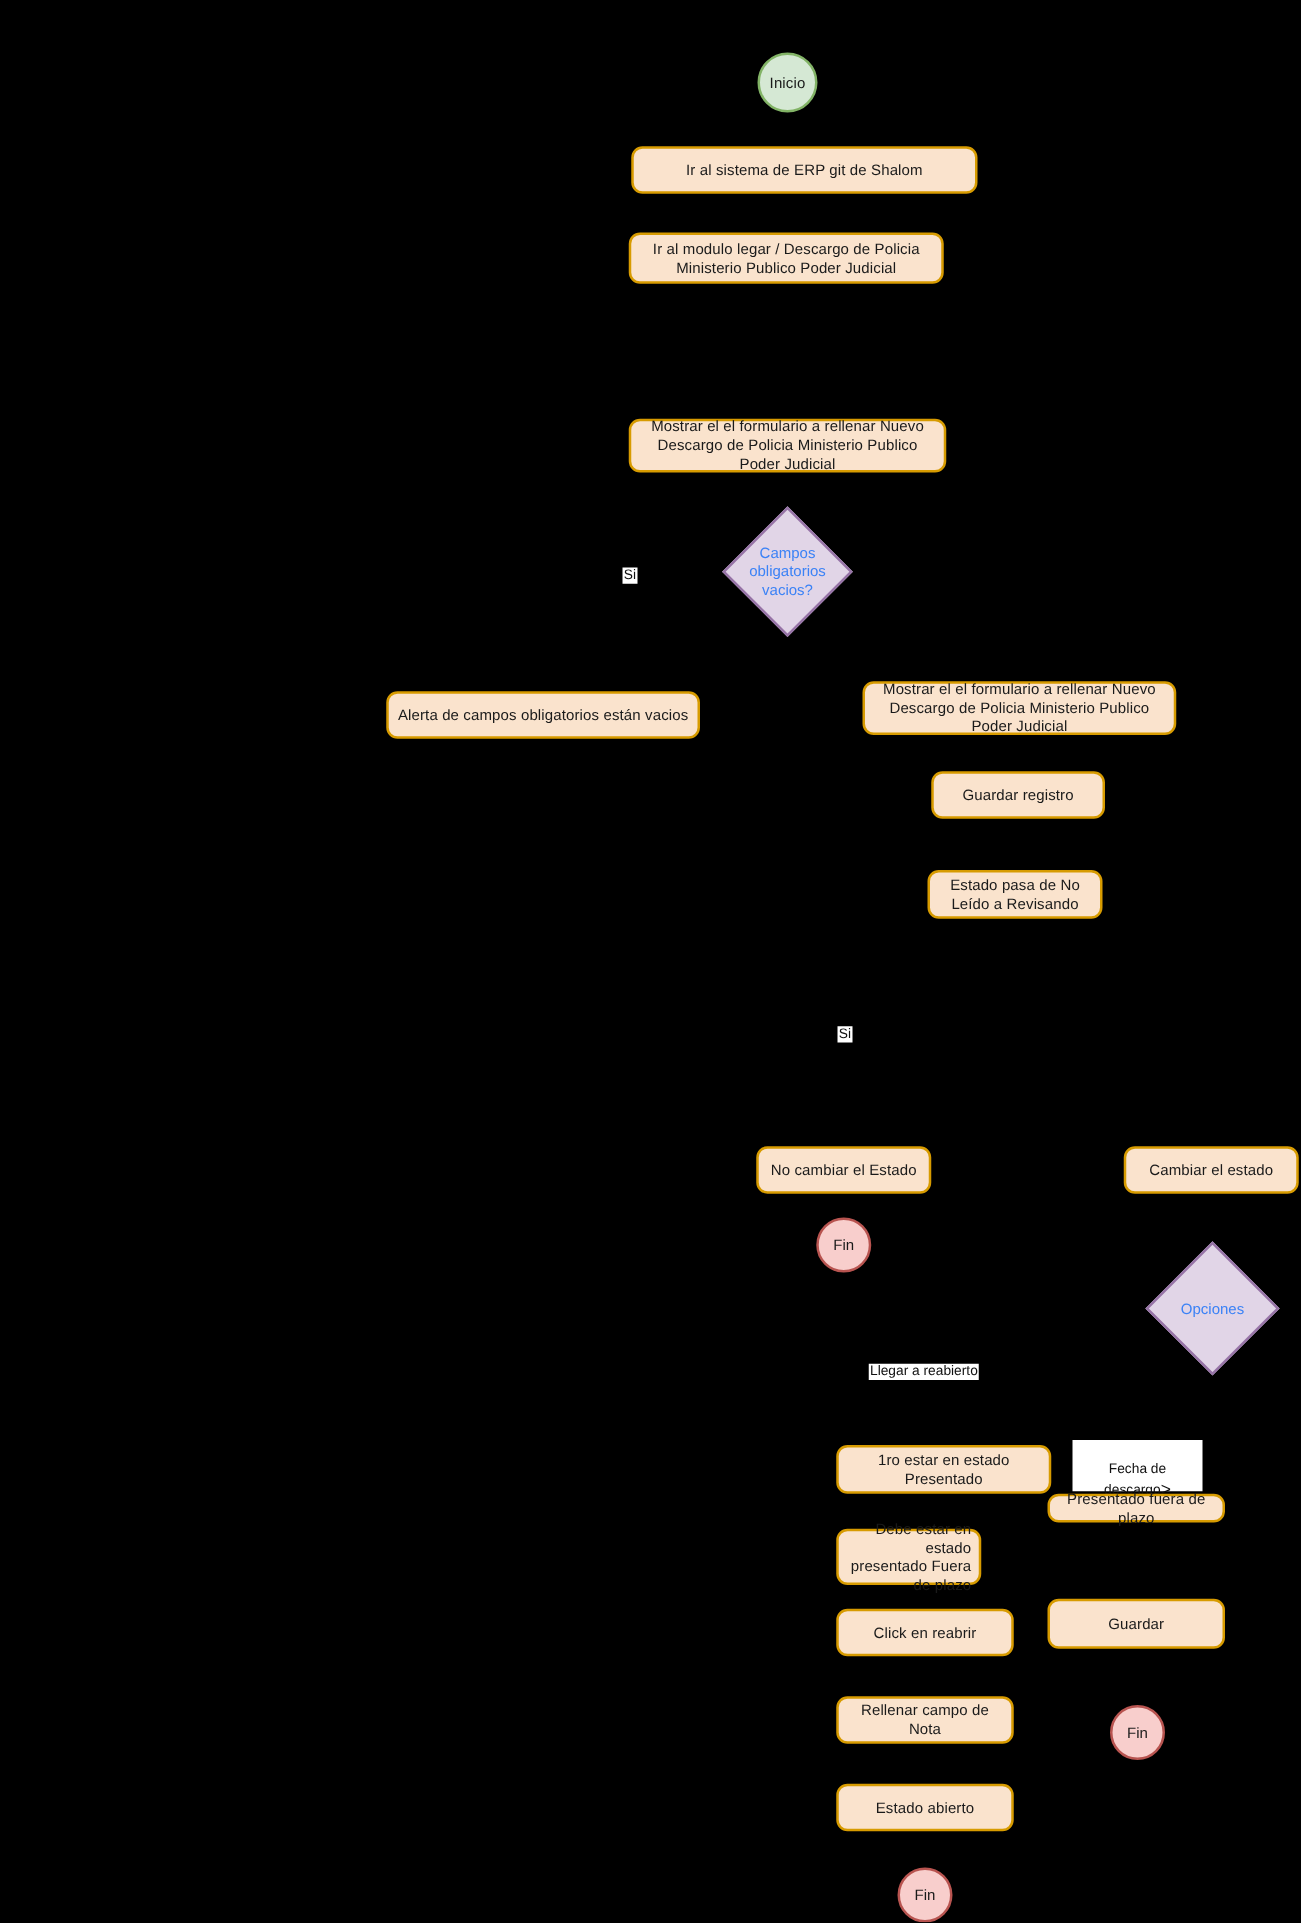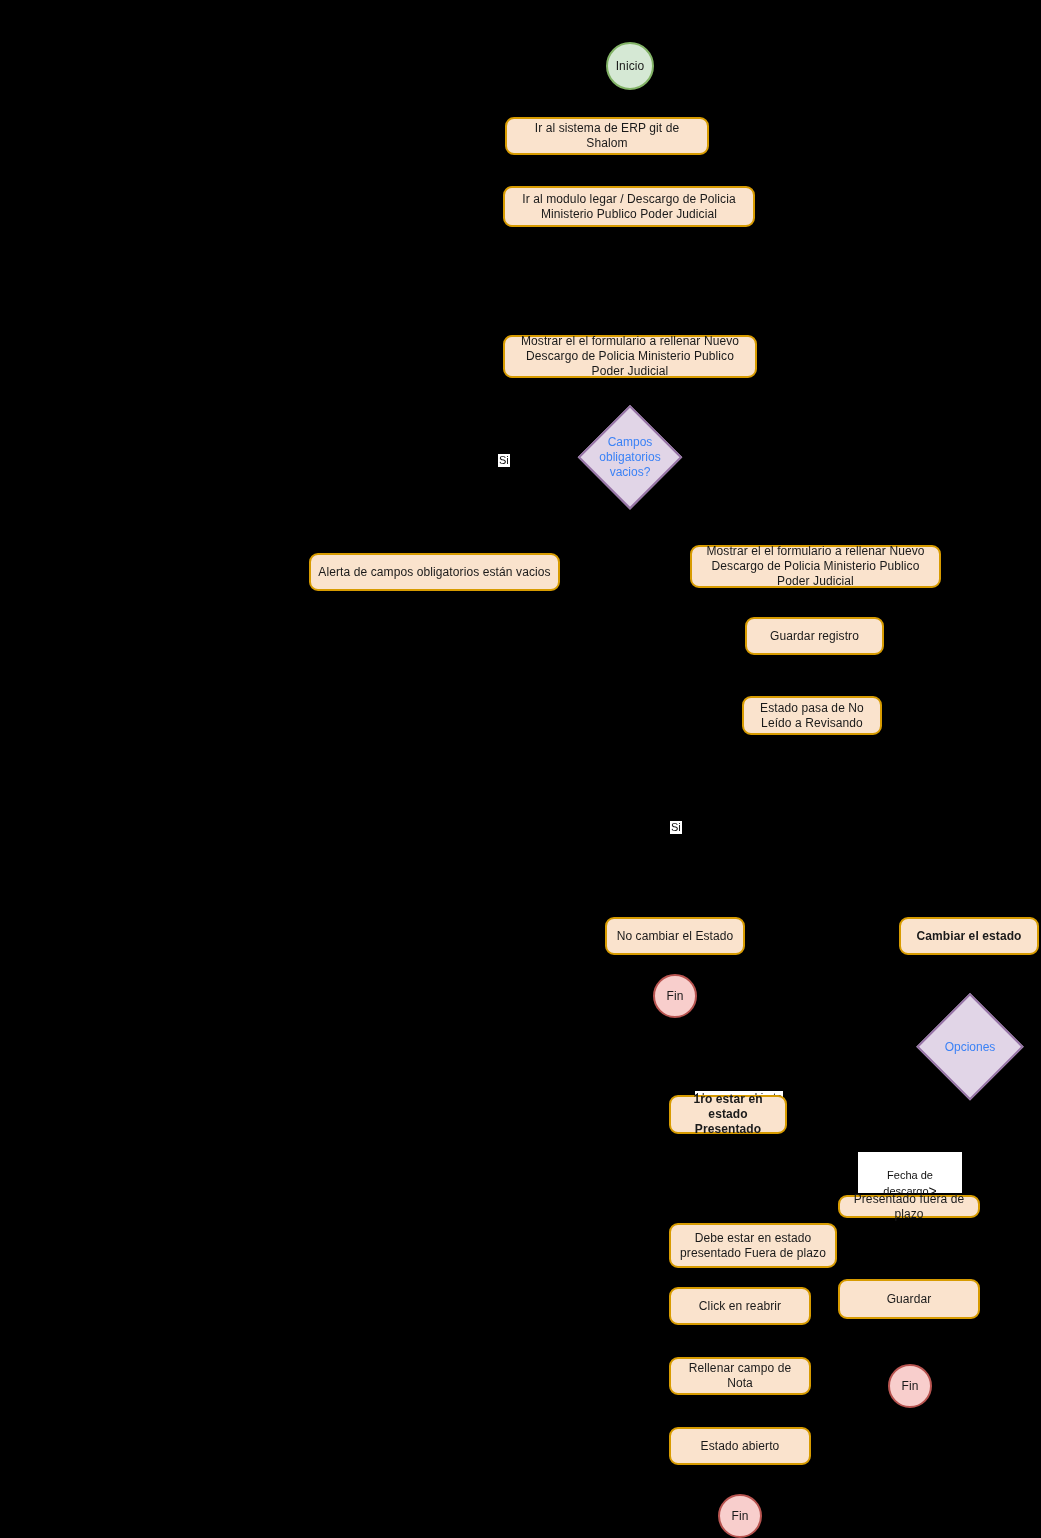--- a/index.html
+++ b/index.html
@@ -109,21 +109,21 @@
 </style>
 </head>
 <body>
 
 <div id="canvas">
 
   <div class="node term start" style="left:606px; top:42px; width:48px; height:48px;">
     <span>Inicio</span>
   </div>
 
-  <div class="node proc" style="left:505px; top:117px; width:204px; height:38px;">
+  <div class="node proc" style="left:505px; top:117px; width:277px; height:38px;">
     <span>Ir al sistema de ERP git de Shalom</span>
   </div>
 
   <div class="node proc" style="left:503px; top:186px; width:252px; height:41px;">
     <span>Ir al modulo legar / Descargo de Policia Ministerio Publico Poder Judicial</span>
   </div>
 
 
   <div class="node proc" style="left:503px; top:335px; width:254px; height:43px;">
     <span>Mostrar el el formulario a rellenar Nuevo Descargo de Policia Ministerio Publico Poder Judicial</span>
@@ -158,53 +158,53 @@
 
 
   <div class="edge-label" style="left:670px; top:821px;">
     <span>Si</span>
   </div>
 
   <div class="node proc" style="left:605px; top:917px; width:140px; height:38px;">
     <span>No cambiar el Estado</span>
   </div>
 
-  <div class="node proc" style="left:899px; top:917px; width:140px; height:38px;font-weight:bold;">
+  <div class="node proc" style="left:899px; top:917px; width:140px; height:38px;">
     <span>Cambiar el estado</span>
   </div>
 
   <div class="node term end" style="left:653px; top:974px; width:44px; height:44px;">
     <span>Fin</span>
   </div>
 
   <div class="decision" style="left:916px; top:993px; width:108px; height:108px;">
     <div class="dshape"></div>
     <div class="dtext">
       <span>Opciones</span>
     </div>
   </div>
 
   <div class="edge-label" style="left:695px; top:1091px;">
     <span>Llegar a reabierto</span>
   </div>
 
-  <div class="node proc" style="left:669px; top:1095px; width:118px; height:39px;font-weight:bold;">
+  <div class="node proc" style="left:669px; top:1156px; width:172px; height:39px;">
     <span>1ro estar en estado Presentado</span>
   </div>
 
   <div class="edge-label two-line" style="left:858px; top:1152px; width:104px; height:41px;">
     <span>Fecha de descargo</span><span class="gt">&gt;</span><br>
     <span class="big-f">f</span><span class="small-rest">echa limite</span>
   </div>
 
   <div class="node proc" style="left:838px; top:1195px; width:142px; height:23px;">
     <span>Presentado fuera de plazo</span>
   </div>
 
-  <div class="node proc" style="left:669px; top:1223px; width:168px; height:45px;">
+  <div class="node proc" style="left:669px; top:1223px; width:116px; height:45px;text-align:right;">
     <span>Debe estar en estado presentado Fuera de plazo</span>
   </div>
 
   <div class="node proc" style="left:669px; top:1287px; width:142px; height:38px;">
     <span>Click en reabrir</span>
   </div>
 
   <div class="node proc" style="left:838px; top:1279px; width:142px; height:40px;">
     <span>Guardar</span>
   </div>

